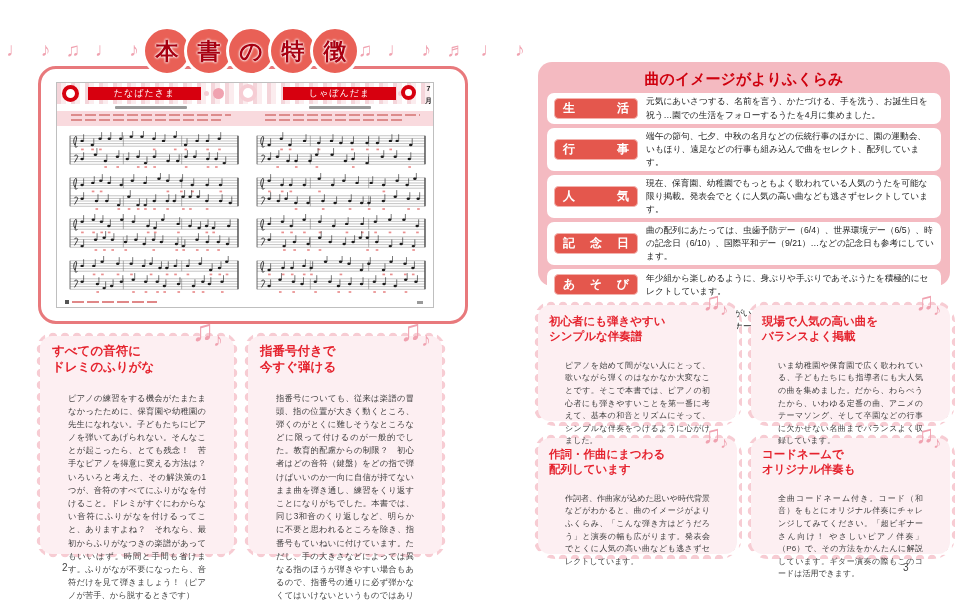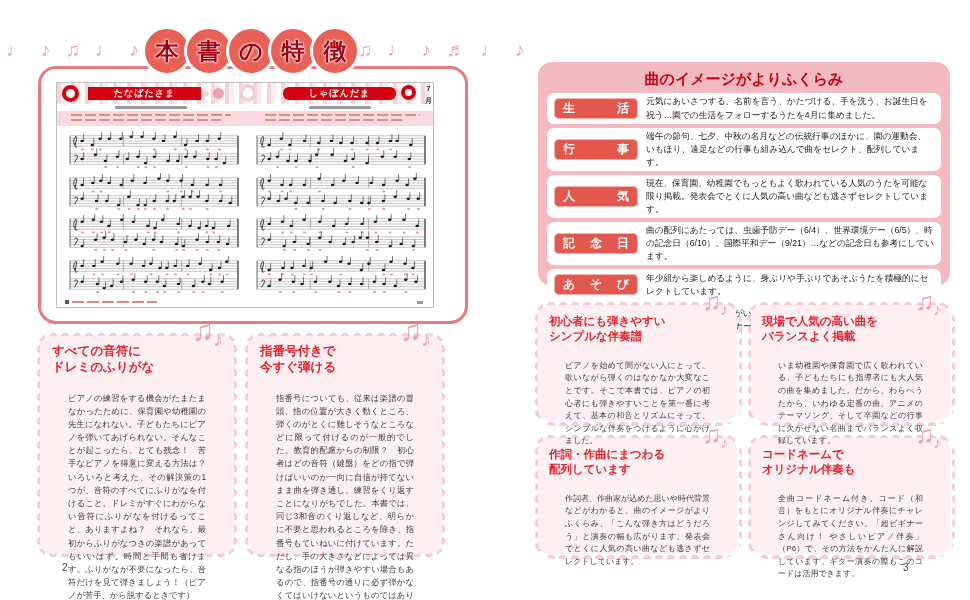--- a/index.html
+++ b/index.html
@@ -25,22 +25,22 @@
      background:repeating-linear-gradient(90deg,#f4d5da 0 4px,#fbecee 4px 9px,#ffffff 9px 14px);}
   .ring{position:absolute;border-radius:50%;box-sizing:border-box;}
   .r1{left:5px;top:2px;width:17px;height:17px;border:4.5px solid #d7000f;background:#fff;}
   .r2{left:344px;top:2px;width:15px;height:15px;border:4px solid #d7000f;background:#fff;}
   .dot-m{position:absolute;left:156px;top:5px;width:11px;height:11px;border-radius:50%;background:#f0a2b0;}
   .dot-s{position:absolute;left:147px;top:8px;width:5px;height:5px;border-radius:50%;background:#f6cdd4;}
   .dot-l{position:absolute;left:182px;top:1px;width:18px;height:18px;border-radius:50%;
          border:4px solid #f6cdd4;background:#fff;box-sizing:border-box;}
   .dot-s2{position:absolute;left:341px;top:8px;width:5px;height:5px;border-radius:50%;background:#f6cdd4;}
   .titlebar{position:absolute;top:4px;height:13px;background:#d7000f;color:#fff;font-size:9px;
-            font-weight:bold;display:flex;align-items:center;justify-content:center;letter-spacing:1px;}
-  .tb1{left:31px;width:113px;} .tb2{left:226px;width:113px;border-radius:6px;}
+            font-weight:normal;display:flex;align-items:center;justify-content:center;letter-spacing:1px;}
+  .tb1{left:31px;width:113px;} .tb2{left:226px;width:113px;}
   .month{position:absolute;right:1px;top:2px;font-size:7px;line-height:1.1;font-weight:bold;color:#222;
          writing-mode:vertical-rl;text-orientation:upright;}
   .credits{position:relative;height:7px;}
   .credits i{position:absolute;top:2px;height:2.5px;background:#9a9a9a;border-radius:1px;}
   .cr1{left:58px;width:72px;} .cr2{left:252px;width:62px;}
   .pink-band{position:relative;height:15px;background:#f9dade;}
   .pink-band i{position:absolute;height:2px;
      background:repeating-linear-gradient(90deg,#dd8c8c 0 11px,rgba(0,0,0,0) 11px 14px);}
   .pb1{left:14px;top:3px;width:160px;} .pb2{left:14px;top:8px;width:150px;}
   .pb3{left:208px;top:3px;width:155px;} .pb4{left:208px;top:8px;width:140px;}

